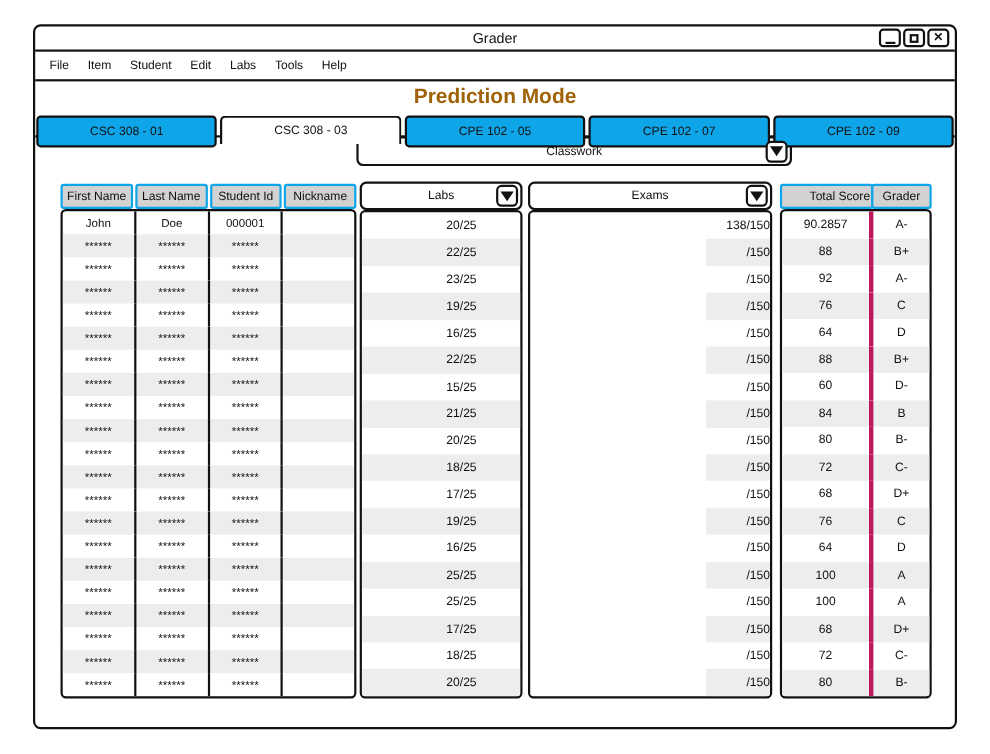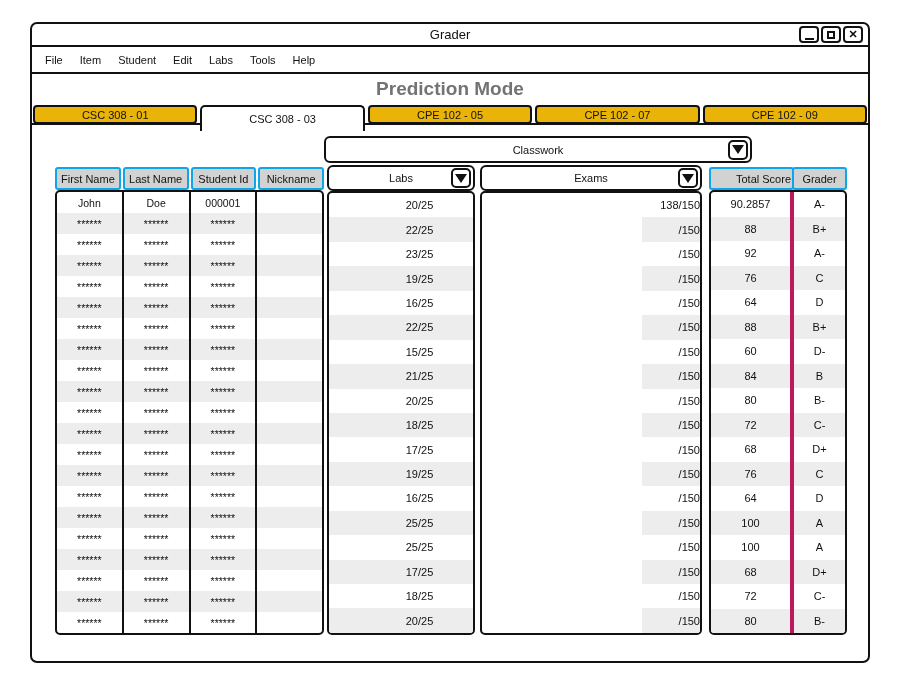--- a/index.html
+++ b/index.html
@@ -18,38 +18,38 @@
   .win-btn { width:20px; height:17px; border:2px solid #111; border-radius:4px; background:#fff; display:flex; align-items:center; justify-content:center; cursor:pointer; }
   .glyph-min { width:9px; height:2px; background:#111; margin-top:9px; }
   .glyph-max { width:8px; height:8px; border:2px solid #111; }
   .glyph-close { font-size:11px; font-weight:bold; line-height:1; }
 
   
   .menubar { position:absolute; left:0; top:23px; right:0; height:27px; border-bottom:2px solid #111; display:flex; align-items:center; padding-left:13px; gap:17px; }
   .menu-item { font-size:11px; cursor:pointer; }
 
   
-  .banner { position:absolute; left:0; top:51px; right:0; height:29px; text-align:center; font-size:19px; font-weight:bold; color:#737373; line-height:28px; }
+  .banner { position:absolute; left:0; top:51px; right:0; height:29px; text-align:center; font-size:19px; font-weight:bold; color:#a16207; line-height:28px; }
 
   
   .tabbar { position:absolute; left:0; top:81px; right:0; height:19px; }
   .tabbar .tabline { position:absolute; left:0; right:0; bottom:-1px; height:2px; background:#111; z-index:1; }
   .tabs { position:absolute; left:1px; right:1px; top:0; display:flex; gap:3px; z-index:2; }
-  .tab { flex:1; height:19px; background:#eab308; border:2px solid #111; border-radius:4px;
+  .tab { flex:1; height:29px; background:#0ea5e9; border:2px solid #111; border-radius:4px;
          font-size:11px; display:flex; align-items:center; justify-content:center; cursor:pointer; }
   .tab.active { background:#fff; height:26px; border-bottom:none; border-radius:5px 5px 0 0; z-index:3; }
 
   
   .combo { position:absolute; background:#fff; border:2px solid #111; border-radius:6px; }
   .combo .combo-label { position:absolute; left:0; right:0; top:0; bottom:0; display:flex; align-items:center; justify-content:center; font-size:11px; }
   .combo .arrow-btn { position:absolute; right:2px; top:50%; transform:translateY(-50%); width:20px; height:20px;
       border:2px solid #111; border-radius:5px; background:#fff; display:flex; align-items:center; justify-content:center; cursor:pointer; z-index:2; }
   .tri-down { width:0; height:0; border-left:6px solid transparent; border-right:6px solid transparent; border-top:9px solid #111; }
 
-  #classwork-combo { left:292px; top:112px; width:428px; height:27px; }
+  #classwork-combo { left:292px; top:100px; width:396px; height:27px; }
   #labs-header     { left:295px; top:141px; width:148px; height:26px; }
   #exams-header    { left:448px; top:141px; width:222px; height:26px; }
 
   
   .hdr-row { position:absolute; display:flex; }
   .hdr-cell { background:#d2d2d2; border:2px solid #0ea5e9; border-radius:3px; font-size:11px;
               display:flex; align-items:center; justify-content:center; height:23px; }
   #students-header { left:23px; top:143px; width:269px; gap:2px; }
   #students-header .hdr-cell { flex:1; }
   #scores-header { left:677px; top:143px; width:138px; }

